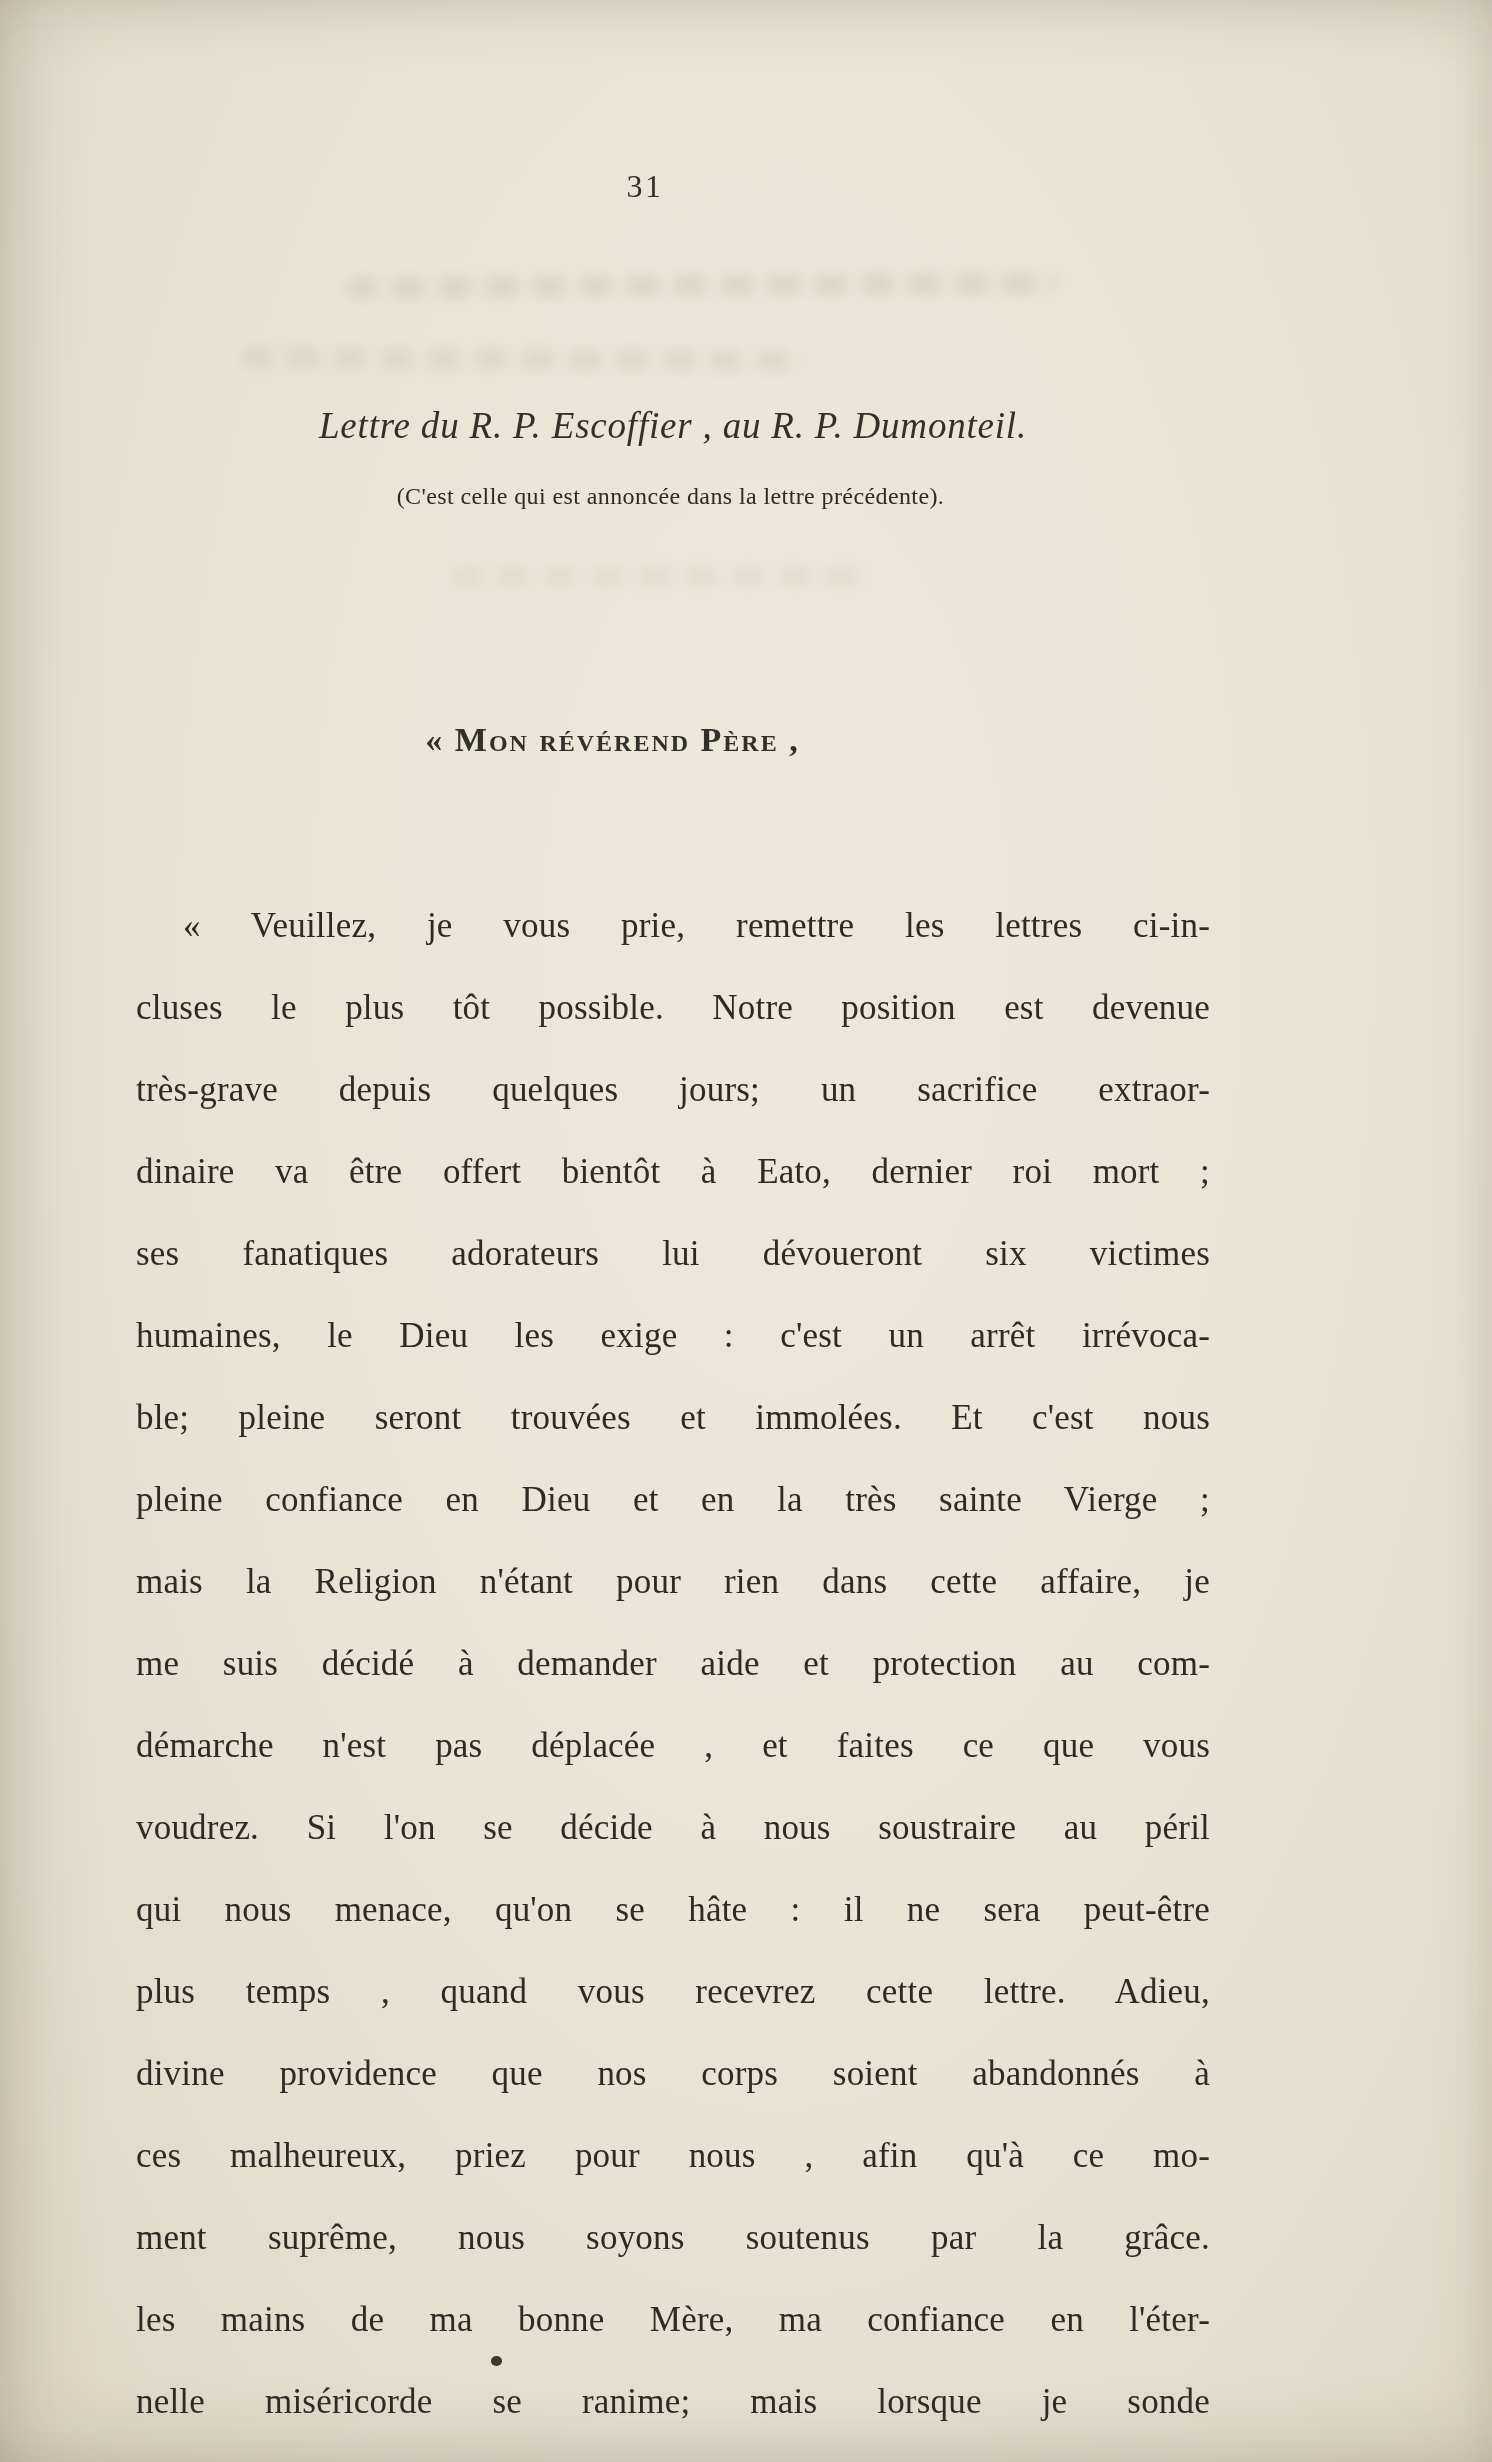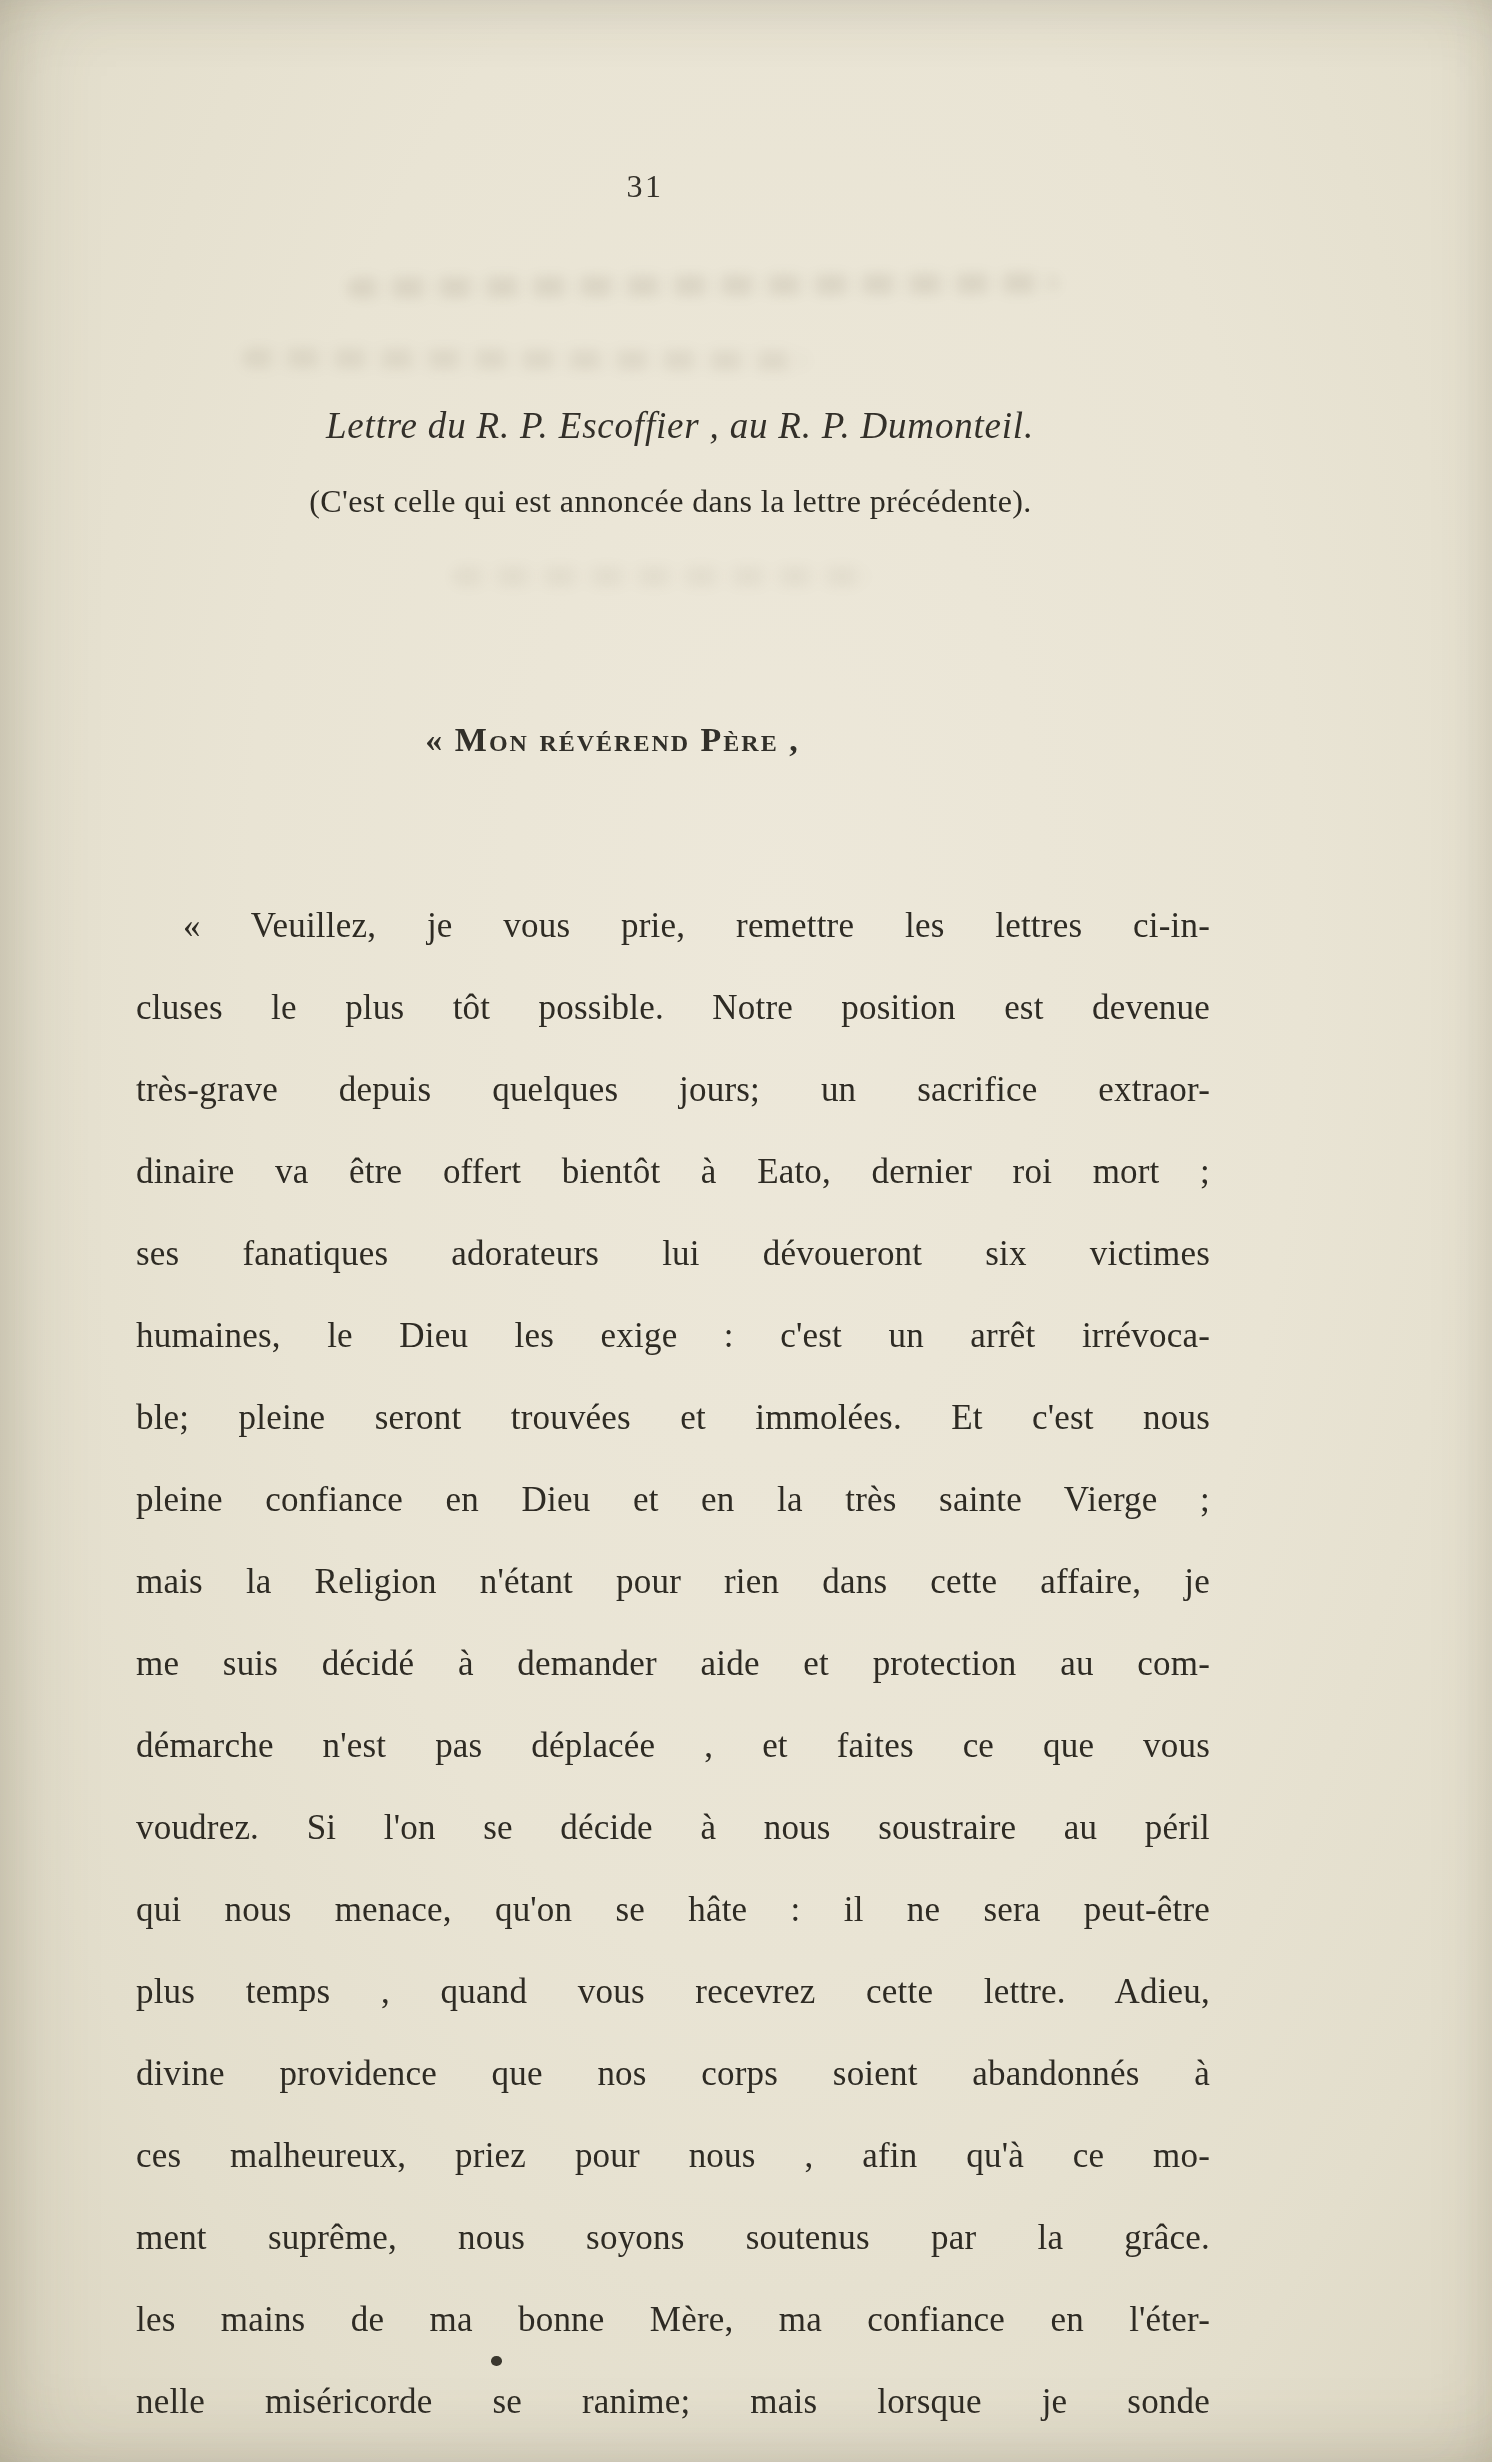--- a/index.html
+++ b/index.html
@@ -47,37 +47,37 @@
     width: 1018px;
     text-align: center;
     font-size: 32px;
     font-weight: 400;
     letter-spacing: 2.4px;
     color: #34312a;
   }
 
   .letter-title {
     position: absolute;
-    left: 143px;
+    left: 136px;
     top: 404px;
     width: 1074px;
     text-align: center;
     font-style: italic;
     font-size: 37px;
     letter-spacing: 0.8px;
     color: #33302a;
   }
 
   .letter-subtitle {
     position: absolute;
     left: 105px;
     top: 483px;
     width: 1131px;
     text-align: center;
-    font-size: 32px;
+    font-size: 24px;
     letter-spacing: 0.4px;
   }
 
   .salutation {
     position: absolute;
     left: 136px;
     top: 721px;
     width: 953px;
     text-align: center;
     font-size: 34px;

